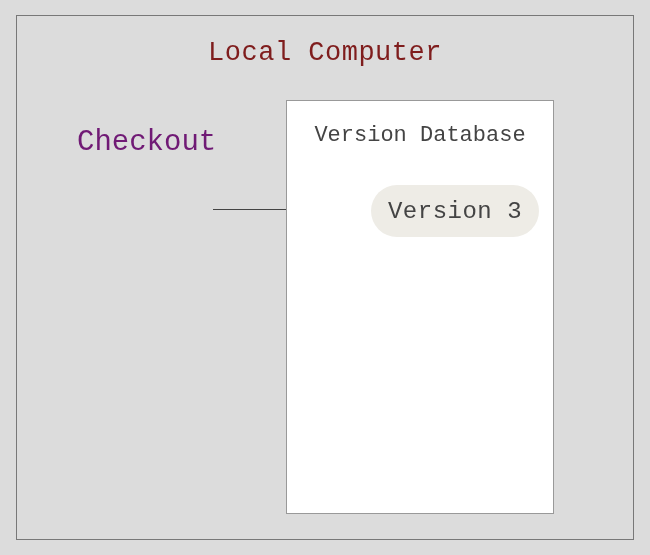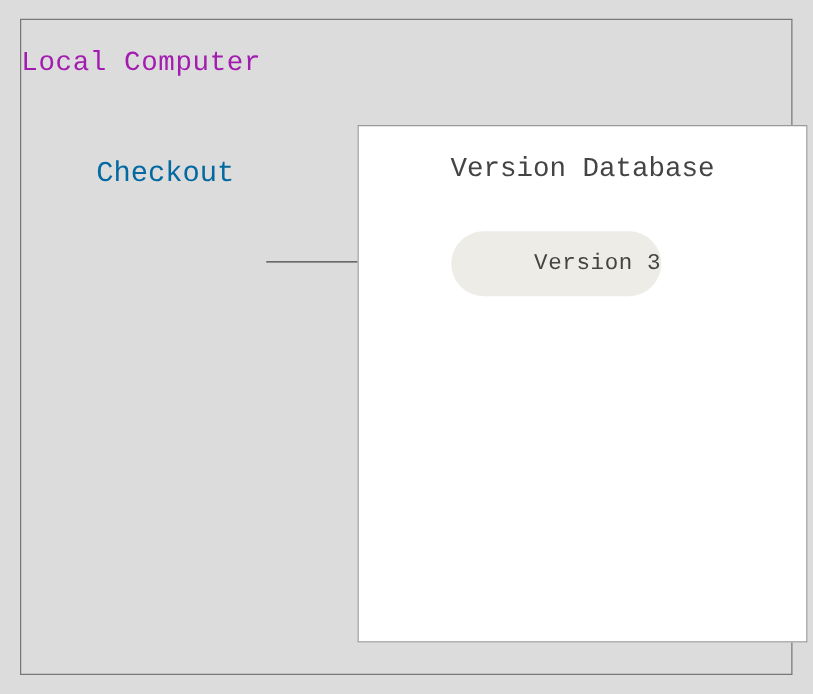--- a/index.html
+++ b/index.html
@@ -21,31 +21,31 @@
       height: 525px;
       border: 1px solid #787878;
       position: relative;
       background: #dcdcdc;
     }
     .title {
       position: absolute;
       top: 22px;
       left: 0;
       right: 0;
-      text-align: left;
-      font-size: 22px;
-      color: #a21caf;
+      text-align: center;
+      font-size: 27px;
+      color: #7f1d1d;
       letter-spacing: 0.5px;
     }
     .checkout-label {
       position: absolute;
       top: 110px;
       left: 60px;
-      font-size: 23px;
-      color: #0369a1;
+      font-size: 29px;
+      color: #701a75;
     }
     .file-pill {
       position: absolute;
       top: 168px;
       left: 36px;
       width: 160px;
       height: 52px;
       background: #009999;
       border-radius: 26px;
       display: flex;
@@ -53,45 +53,45 @@
       justify-content: center;
       color: #fff;
       font-size: 20px;
       font-weight: bold;
       letter-spacing: 0.5px;
     }
     .db-box {
       position: absolute;
       top: 84px;
       left: 269px;
-      width: 360px;
+      width: 268px;
       height: 414px;
       background: #fff;
       border: 1px solid #999;
     }
     .db-title {
       position: absolute;
       top: 22px;
       left: 0;
       right: 0;
       text-align: center;
       font-size: 22px;
       color: #444;
     }
     .version-pill {
       position: absolute;
-      left: 74px;
+      left: 84px;
       width: 168px;
       height: 52px;
       background: #eeece6;
       border-radius: 26px;
       display: flex;
       align-items: center;
-      justify-content: flex-end;
-      font-size: 18px;
+      justify-content: center;
+      font-size: 24px;
       color: #444;
       letter-spacing: 0.5px;
     }
     .v3 { top: 84px; }
     .v2 { top: 208px; }
     .v1 { top: 332px; }
     .connector-h {
       position: absolute;
       top: 193px;
       left: 196px;

